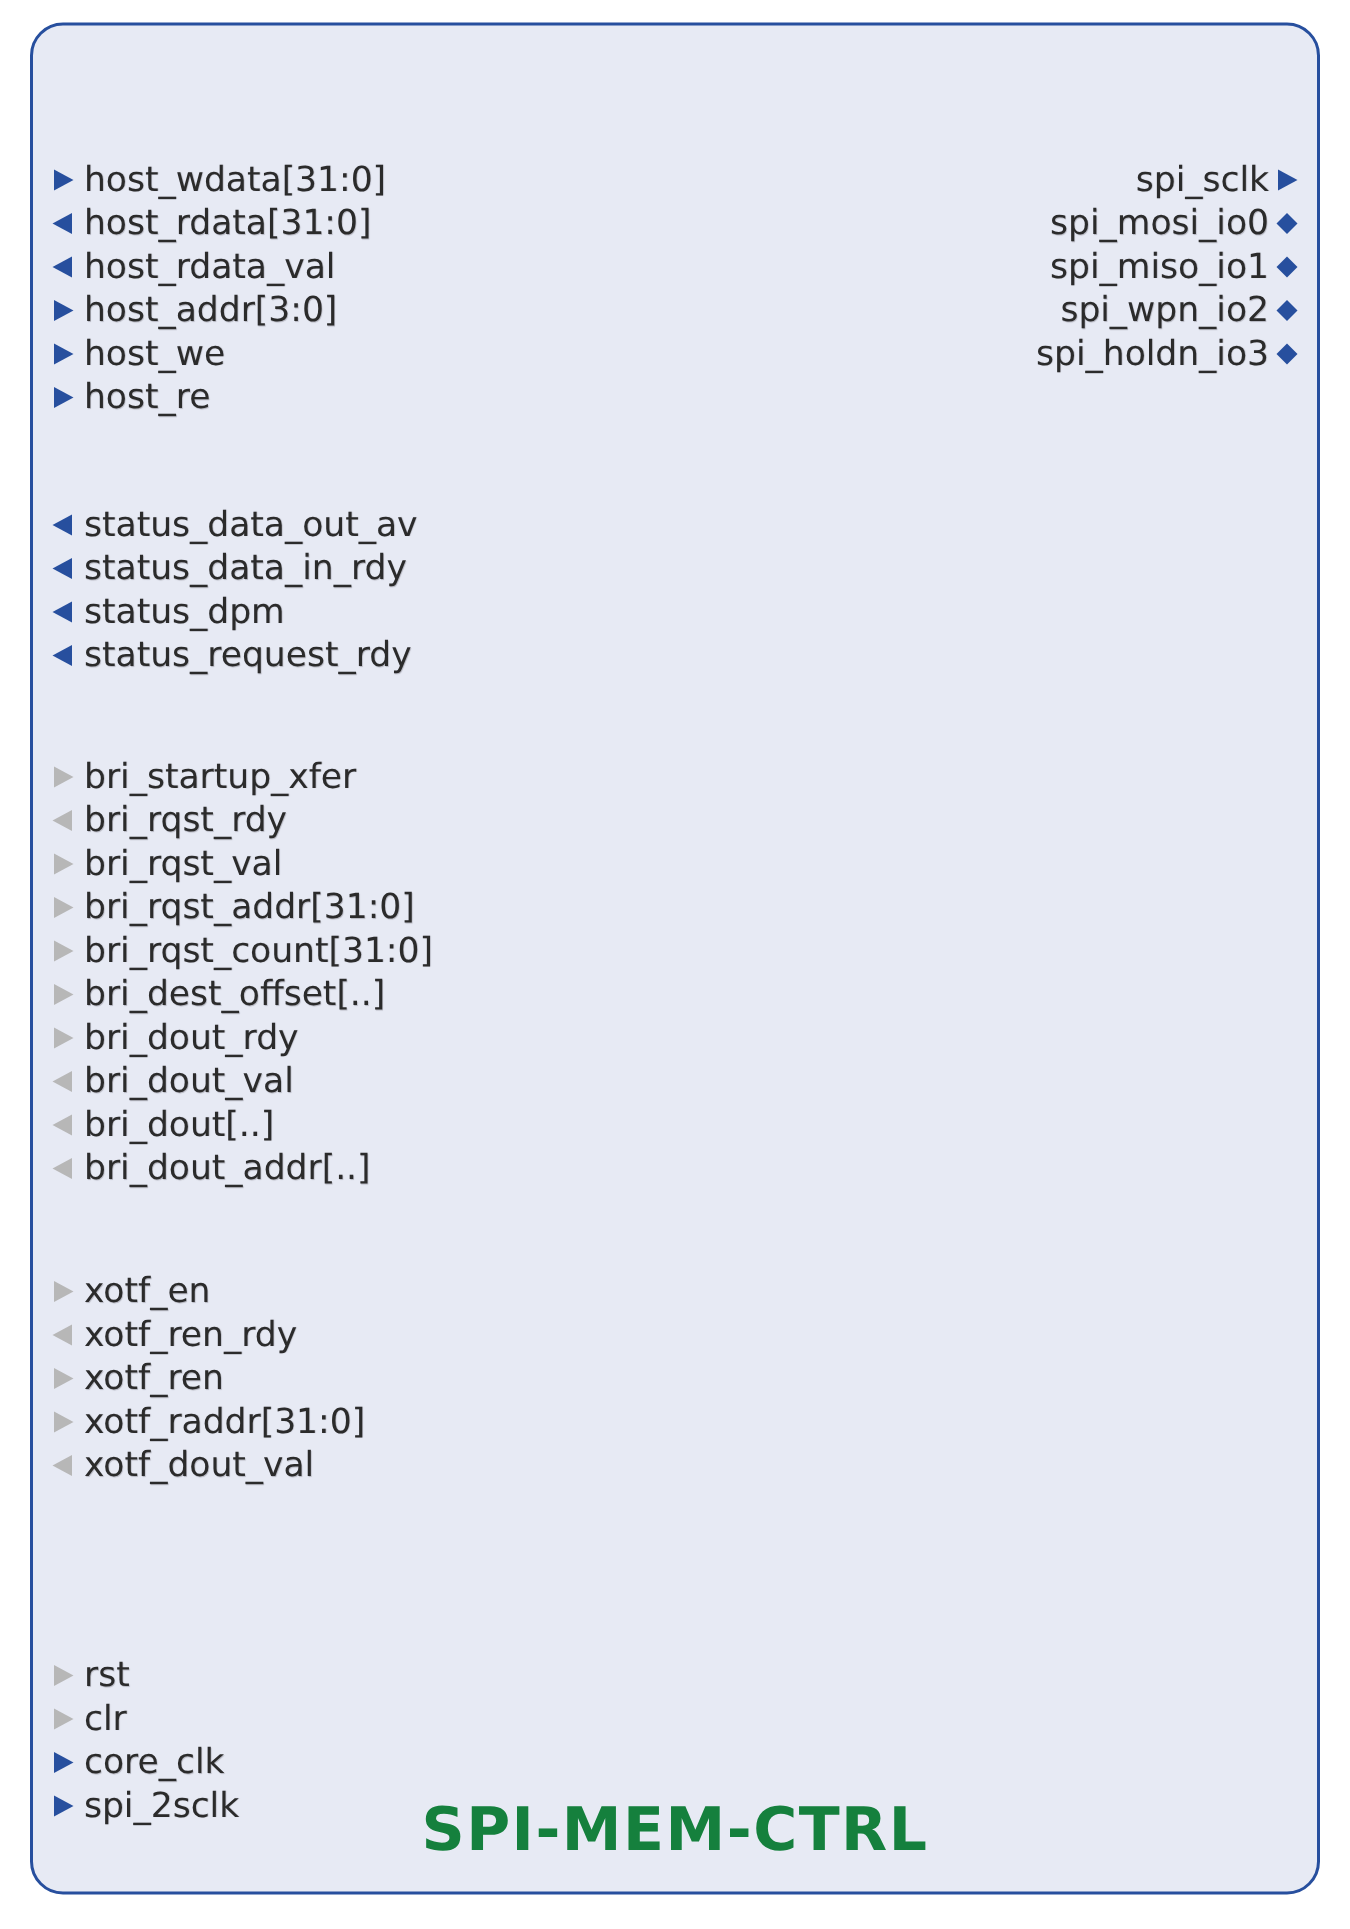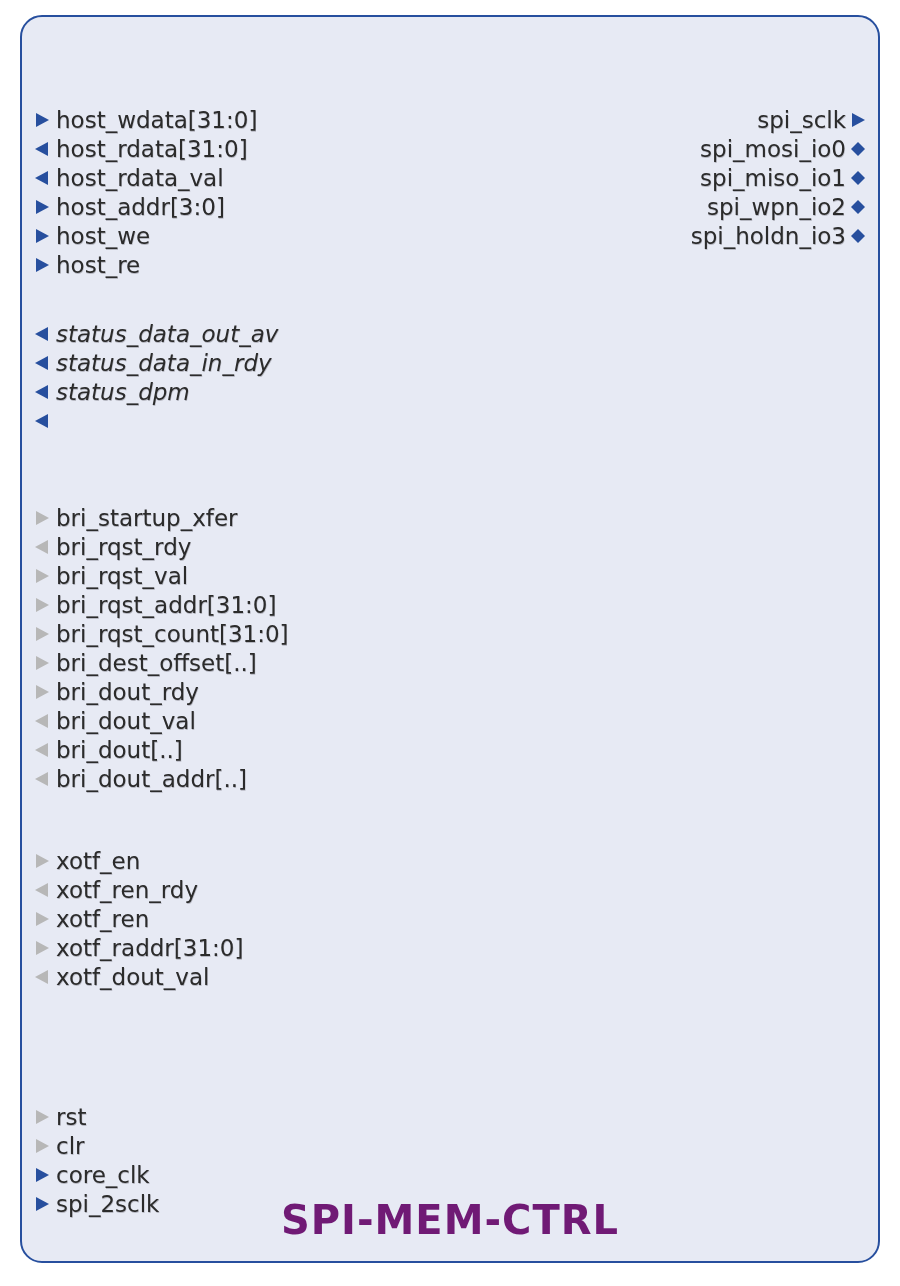--- a/index.html
+++ b/index.html
@@ -28,21 +28,21 @@
     padding-left: 48px;
   }
   .module-title {
     position: absolute;
     left: 0;
     right: 0;
     bottom: 18px;
     text-align: center;
     font-size: 40px;
     font-weight: 700;
-    color: #701a75;
+    color: #15803d;
     letter-spacing: 1px;
   }
   .port-group {
     position: absolute;
     left: 0;
     width: 100%;
   }
   .port-row {
     position: relative;
     height: 29px;
@@ -124,21 +124,21 @@
           </div>
           <div class="port-row left">
             <span class="arrow">
               <svg viewBox="0 0 20 20">
                 <polygon points="4,3 17,10 4,17" fill="#274f9e"></polygon>
               </svg>
             </span>
             <span class="port-label">host_re</span>
           </div>
         </div>
-        <div class="port-group" style="top: 303px; font-style: italic;">
+        <div class="port-group" style="top: 319px;">
           <div class="port-row left">
             <span class="arrow">
               <svg viewBox="0 0 20 20">
                 <polygon points="16,3 3,10 16,17" fill="#274f9e"></polygon>
               </svg>
             </span>
             <span class="port-label">status_data_out_av</span>
           </div>
           <div class="port-row left">
             <span class="arrow">
@@ -155,20 +155,21 @@
               </svg>
             </span>
             <span class="port-label">status_dpm</span>
           </div>
           <div class="port-row left">
             <span class="arrow">
               <svg viewBox="0 0 20 20">
                 <polygon points="16,3 3,10 16,17" fill="#274f9e"></polygon>
               </svg>
             </span>
+            <span class="port-label">status_request_rdy</span>
           </div>
         </div>
         <div class="port-group" style="top: 487px;">
           <div class="port-row left">
             <span class="arrow">
               <svg viewBox="0 0 20 20">
                 <polygon points="4,3 17,10 4,17" fill="#b7b7b7"></polygon>
               </svg>
             </span>
             <span class="port-label">bri_startup_xfer</span>

